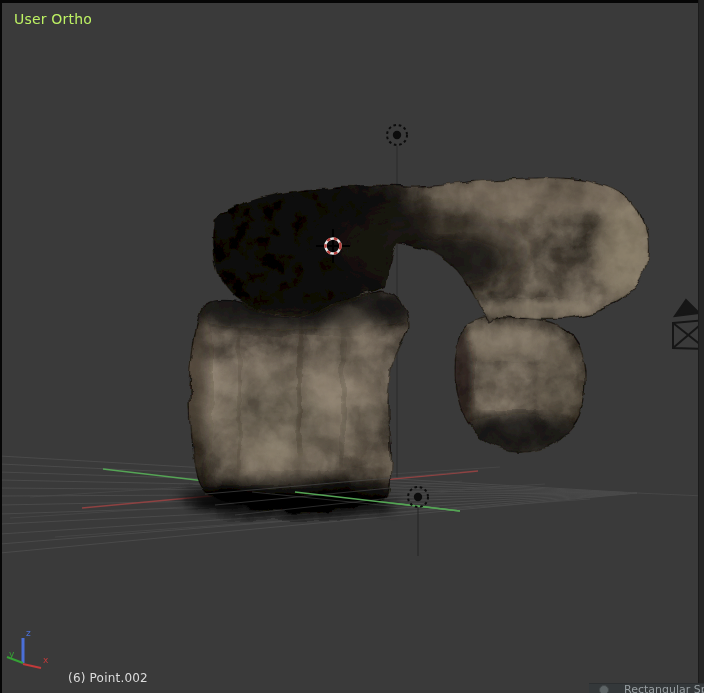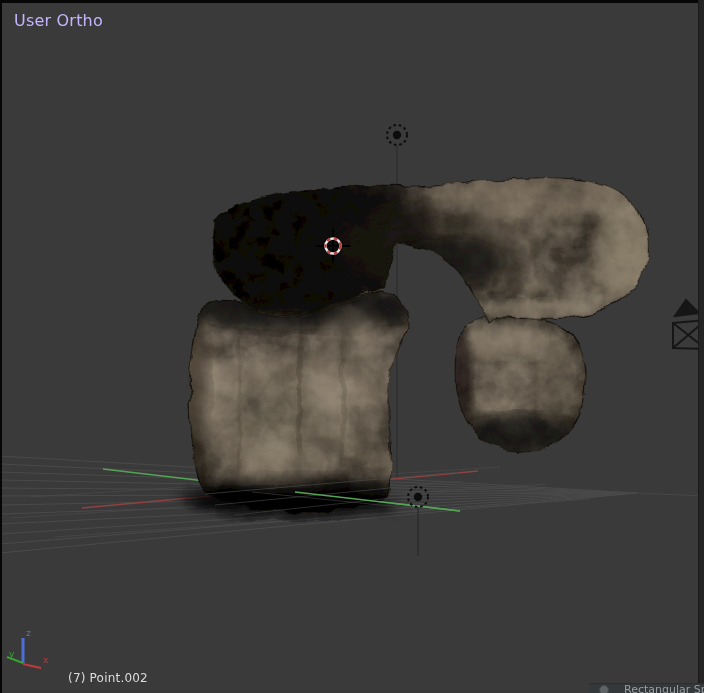--- a/index.html
+++ b/index.html
@@ -5,21 +5,21 @@
   html,body{margin:0;padding:0;background:#000;}
   .viewport{
     position:relative;width:704px;height:693px;overflow:hidden;
     background:#3a3a3a;
     font-family:"DejaVu Sans","Liberation Sans",sans-serif;
   }
   svg{display:block}
   .scene{position:absolute;left:0;top:0;}
   .view-label{
     position:absolute;left:14px;top:11px;
-    font-size:16px;color:#c4b5fd;letter-spacing:0.2px;
+    font-size:14px;color:#bef264;letter-spacing:0.2px;
   }
   .object-label{
     position:absolute;left:68px;top:671px;
     font-size:12px;color:#dcdcdc;letter-spacing:0.2px;
   }
   .border-top{position:absolute;left:0;top:0;width:704px;height:3px;background:#060606;}
   .border-left{position:absolute;left:0;top:0;width:2px;height:693px;background:#060606;}
   .border-right{position:absolute;right:0;top:0;width:5px;height:693px;background:#242424;border-left:1px solid #1b1b1b;}
   .redo-panel{
     position:absolute;left:589px;top:683px;width:115px;height:10px;
@@ -221,19 +221,19 @@
     <text x="9" y="657" fill="#35a135">y</text>
     <text x="43" y="663" fill="#c23a3a">x</text>
   </g>
 </svg>
 
   <div class="border-top"></div>
   <div class="border-left"></div>
   <div class="border-right"></div>
 
   <div class="view-label">User Ortho</div>
-  <div class="object-label">(7) Point.002</div>
+  <div class="object-label">(6) Point.002</div>
 
   <div class="redo-panel">
     <span class="radio"></span>
     <span class="redo-label">Rectangular Spi</span>
   </div>
 </div>
 
 </body></html>

